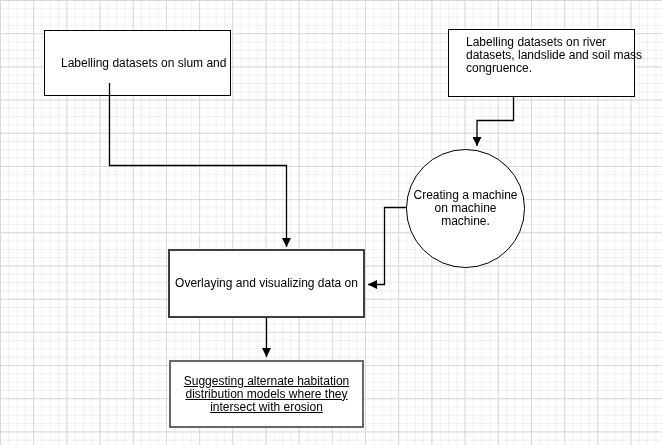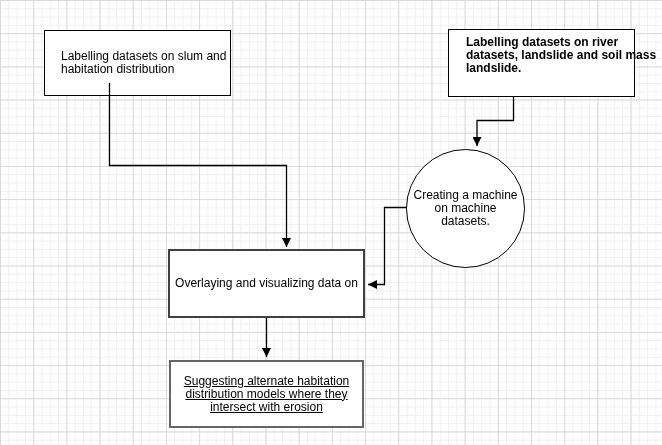--- a/index.html
+++ b/index.html
@@ -44,21 +44,20 @@
   }
   #node-slum-datasets {
     left: 16px; top: 30px; width: 187px; height: 66px;
     border: 1.5px solid #000000;
     padding: 0 6px 0 16px;
   }
   #node-erosion-datasets {
     left: 420px; top: 29px; width: 187px; height: 68px;
     border: 1.5px solid #000000;
     padding: 0 4px 16px 17px;
-    font-weight: bold;
   }
   #node-ml-algorithm {
     left: 406px; top: 149px; width: 119px; height: 119px;
     border: 1.5px solid #000000;
     border-radius: 50%;
     align-items: center;
   }
   #node-overlay-visualization {
     left: 168px; top: 249px; width: 197px; height: 69px;
     border: 2px solid #404040;
@@ -83,33 +82,32 @@
     stroke-width: 1.3;
   }
 </style>
 </head>
 <body>
 
 <div class="canvas">
 
   <div class="node node-rect-left" id="node-slum-datasets">
     <div class="line">Labelling datasets on slum and</div>
-    <div class="line">habitation distribution</div>
   </div>
 
   <div class="node node-rect-left" id="node-erosion-datasets">
     <div class="line">Labelling datasets on river</div>
     <div class="line">datasets, landslide and soil mass</div>
-    <div class="line">landslide.</div>
+    <div class="line">congruence.</div>
   </div>
 
   <div class="node node-center" id="node-ml-algorithm">
     <div class="line">Creating a machine</div>
     <div class="line">on machine</div>
-    <div class="line">datasets.</div>
+    <div class="line">machine.</div>
   </div>
 
   <div class="node node-center" id="node-overlay-visualization">
     <div class="line">Overlaying and visualizing data on</div>
   </div>
 
   <div class="node node-center" id="node-alternate-habitation">
     <div class="line">Suggesting alternate habitation</div>
     <div class="line">distribution models where they</div>
     <div class="line">intersect with erosion</div>

